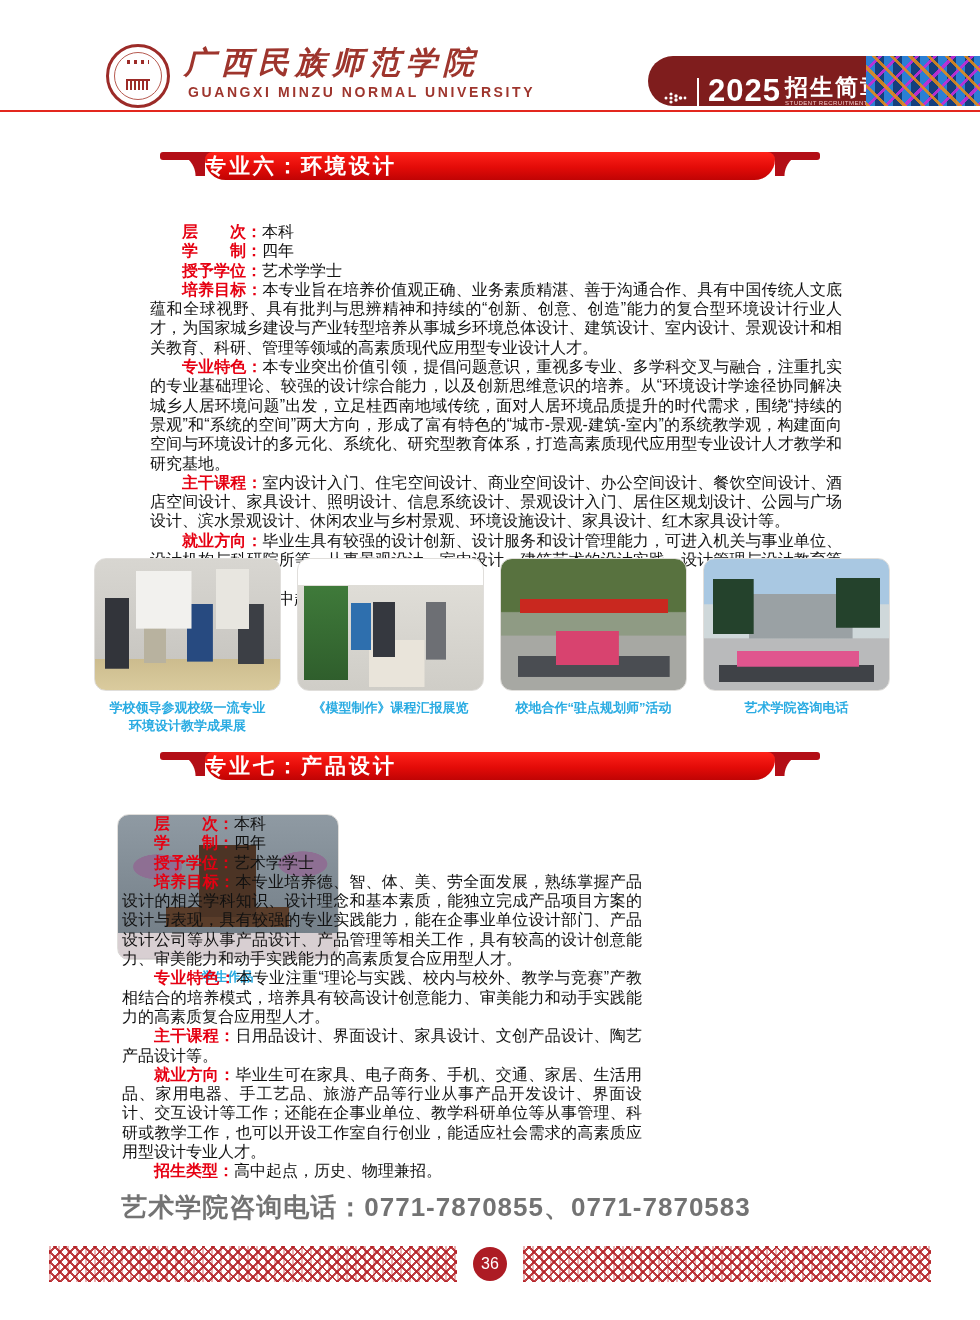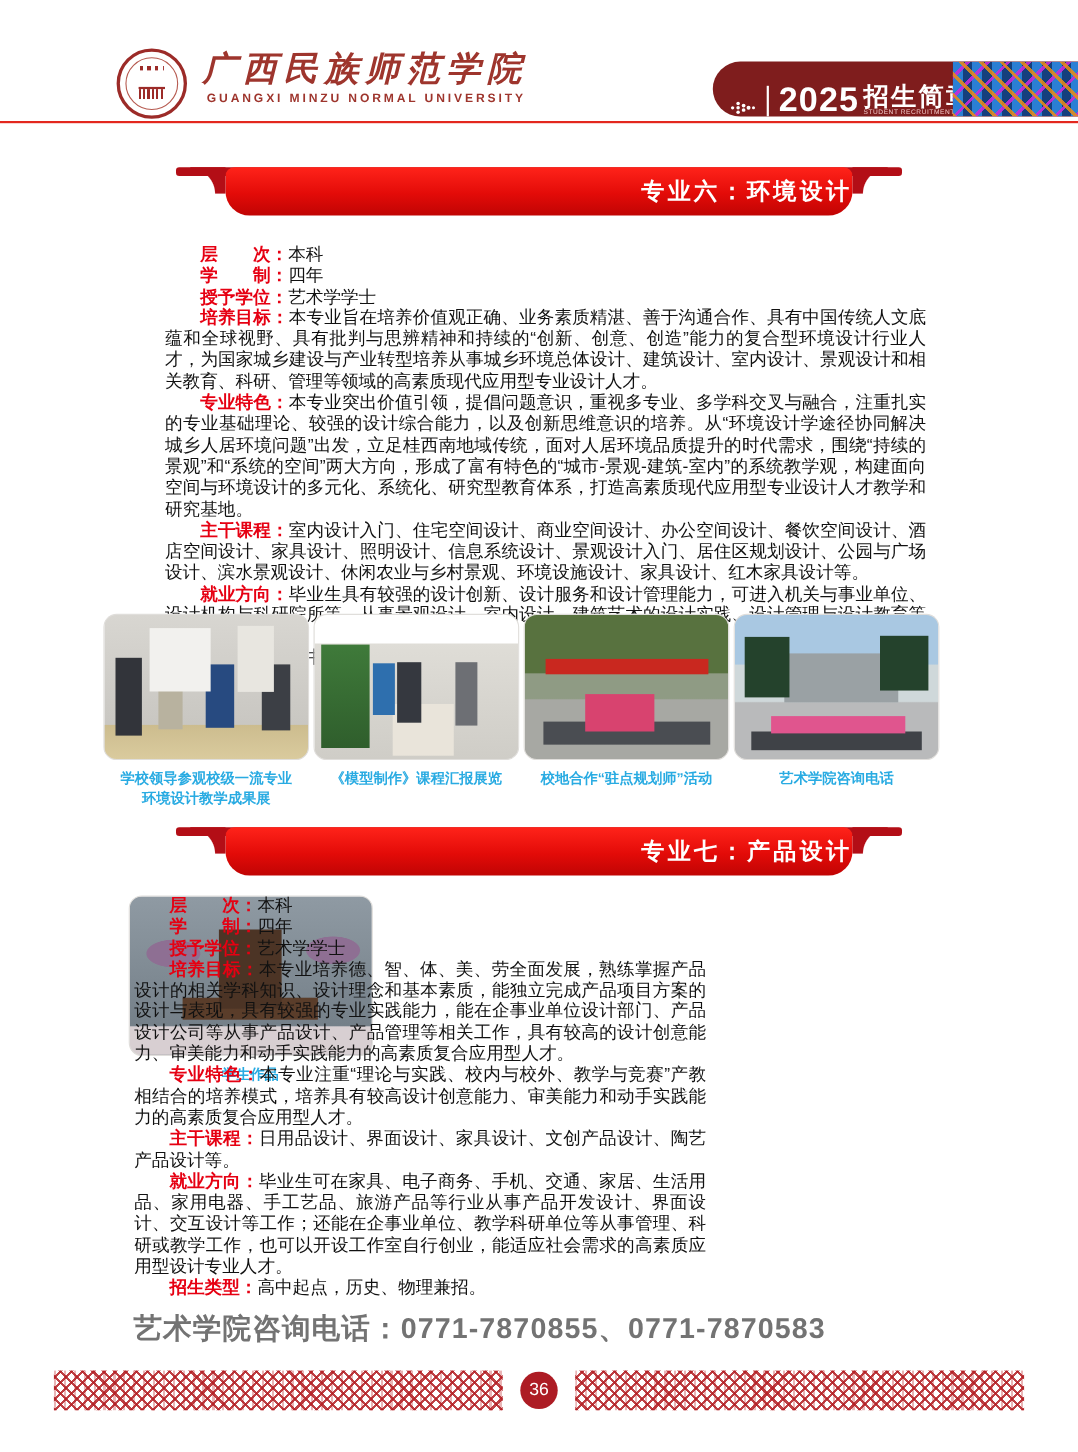--- a/index.html
+++ b/index.html
@@ -11,60 +11,60 @@
   .header { position:absolute; left:0; top:0; width:980px; height:112px;margin-left:32px; }
   .seal { position:absolute; left:74px; top:44px; width:64px; height:64px; border-radius:50%;
           border:3px solid #9c2b28; display:flex; align-items:center; justify-content:center; }
   .seal-inner { width:48px; height:48px; border-radius:50%; border:1px solid #b65a50; position:relative; }
   .seal-bldg { position:absolute; left:50%; bottom:9px; transform:translateX(-50%); width:24px; height:11px;
                background:repeating-linear-gradient(90deg,#9c2b28 0 2px,#fff 2px 4px); border-top:2px solid #9c2b28; }
   .seal-stars { position:absolute; left:50%; top:7px; transform:translateX(-50%); width:22px; height:4px;
                 background:repeating-linear-gradient(90deg,#9c2b28 0 3px,transparent 3px 7px); }
   .uni-name { position:absolute; left:152px; top:42px; font-family:"DejaVu Serif","Liberation Serif",serif;
               font-style:italic; font-weight:700; font-size:31px; letter-spacing:6px; color:#9e352d; white-space:nowrap; }
-  .uni-en { position:absolute; left:156px; top:84px; font-size:11px; font-weight:700; letter-spacing:2.6px;
+  .uni-en { position:absolute; left:156px; top:84px; font-size:14px; font-weight:700; letter-spacing:2.6px;
             color:#9e352d; white-space:nowrap; }
   .header-rule { position:absolute; left:0; top:110px; width:980px; height:2px; background:#e3271e; }
 
   .year-banner { position:absolute; right:14px; top:56px; width:350px; height:50px; background:#7f1d1d;
                  border-radius:25px 8px 8px 25px; display:flex; align-items:flex-end; overflow:hidden; }
   .yb-icon { margin-left:16px; flex:0 0 auto; }
   .yb-divider { width:2px; height:28px; background:#ffffff; margin:0 9px 0 9px; }
   .yb-year { color:#ffffff; font-weight:700; font-size:31px; letter-spacing:1px; line-height:1; }
   .yb-text { display:flex; flex-direction:column; margin-left:4px; }
   .yb-cn { color:#ffffff; font-weight:700; font-size:23px; letter-spacing:2px; line-height:1.05; }
   .yb-en { color:#f3c9c9; font-size:6px; letter-spacing:.5px; margin-top:1px; white-space:nowrap; }
   .yb-pattern { position:absolute; right:0; top:0; width:132px; height:50px; border-radius:0 8px 8px 0;
     background:
       repeating-linear-gradient(45deg, rgba(233,140,20,.85) 0 3px, transparent 3px 13px),
       repeating-linear-gradient(-45deg, rgba(196,44,214,.9) 0 3px, transparent 3px 13px),
       repeating-linear-gradient(90deg, #2b7fd4 0 9px, #153f7d 9px 18px); }
 
   
   .ribbon { position:absolute; left:160px; width:660px; height:50px; }
   .ribbon-bar { position:absolute; top:0; left:0; right:0; height:8px; background:#b30e16; border-radius:3px; }
-  .ribbon-center { position:absolute; top:0; left:50%; transform:translateX(-50%); width:570px; height:44px;
+  .ribbon-center { position:absolute; top:0; left:50%; transform:translateX(-50%); width:570px; height:28px;
                    background:linear-gradient(180deg,#ff231a,#e30b08 55%,#c00404);
-                   border-radius:8px 8px 22px 22px; display:flex; align-items:center; justify-content:flex-end; }
+                   border-radius:8px 8px 22px 22px; display:flex; align-items:center; justify-content:flex-start; }
   .ribbon-center::before { content:""; position:absolute; left:-32px; top:0; width:32px; height:24px;
                    background:radial-gradient(circle at 0 100%, transparent 22px, #b30e16 23px); }
   .ribbon-center::after  { content:""; position:absolute; right:-32px; top:0; width:32px; height:24px;
                    background:radial-gradient(circle at 100% 100%, transparent 22px, #b30e16 23px); }
   .ribbon-title { color:#ffffff; font-weight:700; font-size:21px; letter-spacing:3px; }
 
   
   .textblock { position:absolute; color:#111111; font-size:16px; line-height:19.3px; text-align:justify; }
   .textblock p { text-indent:2em; margin:0; }
   .lbl { color:#e60012; font-weight:700; }
 
   .text-env { left:150px; top:222px; width:692px; }
   .text-prod { width:520px; }
 
   
-  .photos-env { position:absolute; left:94px; top:558px; width:794px; display:flex; gap:4px; }
+  .photos-env { position:absolute; left:94px; top:558px; width:794px; display:flex; gap:16px; }
   .photo-cell { display:flex; flex-direction:column; align-items:center; width:187px; }
   .ph { width:187px; height:133px; border-radius:12px; border:1px solid #e0dedb; }
   .cap { margin-top:8px; color:#29abe2; font-weight:700; font-size:13px; line-height:1.35;
          text-align:center; white-space:pre-line; }
 
   .p-env1 { background:
       linear-gradient(#f2f1ee,#f2f1ee) 32% 16%/30% 44% no-repeat,
       linear-gradient(#e8e6e0,#e8e6e0) 80% 14%/18% 46% no-repeat,
       linear-gradient(#32343a,#32343a) 6% 64%/13% 54% no-repeat,
       linear-gradient(#b8b29f,#b8b29f) 30% 66%/12% 40% no-repeat,

